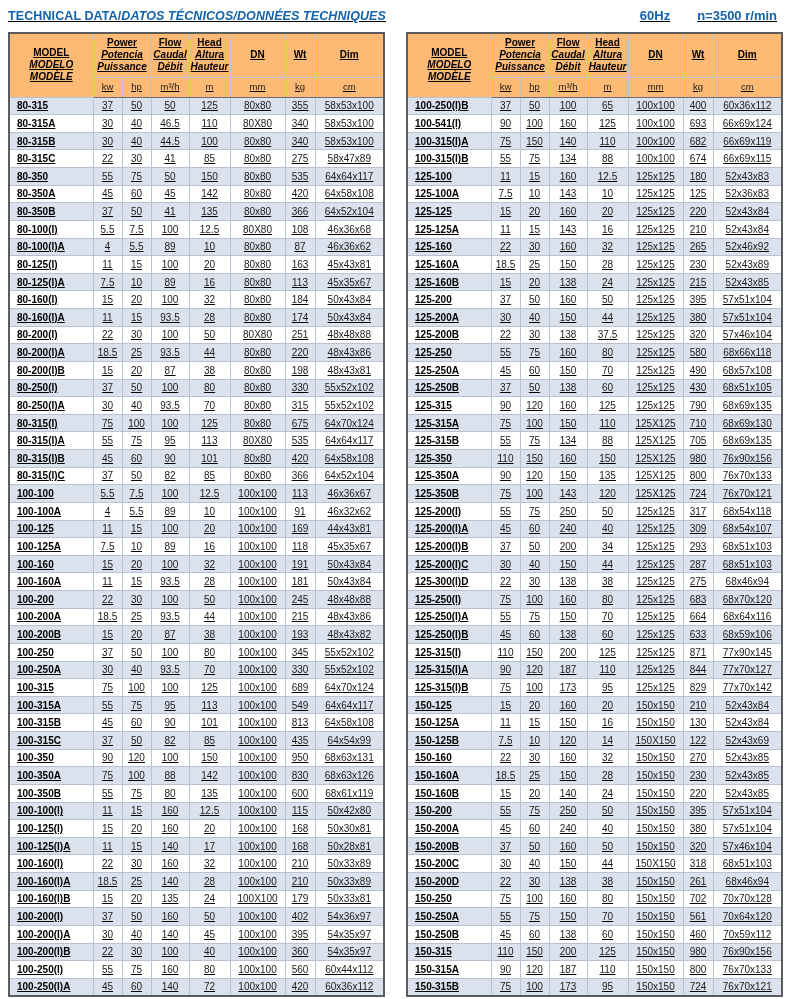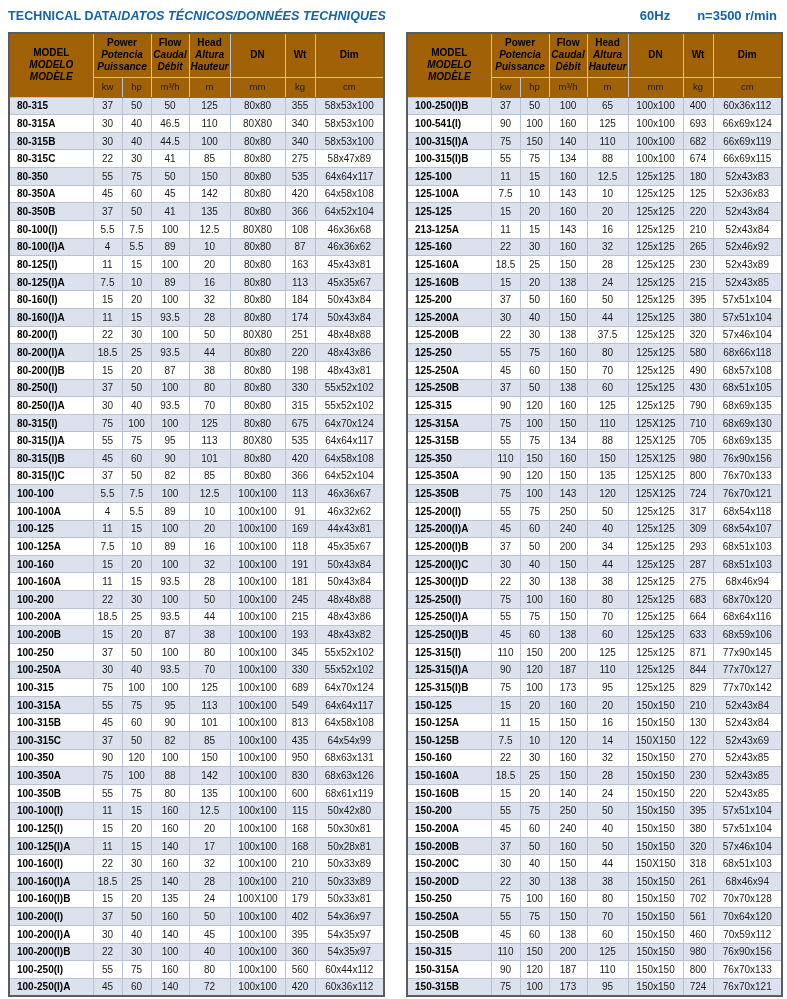--- a/index.html
+++ b/index.html
@@ -1,34 +1,34 @@
 <!DOCTYPE html>
 <html><head>
 <meta charset="utf-8">
 <style>
   html,body{margin:0;padding:0;}
   body{
     width:787px;height:999px;background:#ffffff;overflow:hidden;
     font-family:"Liberation Sans",sans-serif;color:#000;
     -webkit-font-smoothing:antialiased;
   }
-  .page{padding:8px 8px 0 8px;}
+  .page{padding:8px 8px 0 8px;text-decoration:underline;}
   .topbar{display:flex;justify-content:space-between;align-items:baseline;height:17px;}
   .doc-title{font-size:12.5px;font-weight:bold;color:#1262ae;white-space:nowrap;letter-spacing:.1px;}
   .doc-title .it{font-style:italic;}
   .spec{display:flex;gap:27px;font-size:13px;font-weight:bold;color:#1262ae;padding-right:2px;}
   .tables{display:flex;gap:21px;margin-top:7px;}
   table{
     border-collapse:collapse;table-layout:fixed;width:375px;
     border:2px solid #5b5c5e;background:#fff;
   }
   th,td{border:1px solid #b9c2d2;overflow:hidden;white-space:nowrap;}
   thead .hrow{height:44px;}
   thead .urow{height:20px;margin-top:14px;}
-  thead th{background:#a16207;font-size:10px;font-weight:bold;line-height:12px;vertical-align:middle;padding:0;}
+  thead th{background:#fdba74;font-size:10px;font-weight:bold;line-height:12px;vertical-align:middle;padding:0;}
   thead .urow th{font-weight:normal;font-size:9.5px;color:#1a1a1a;border-bottom:1.5px solid #6a6d72;}
   th .lbl{display:block;}
   th .it{font-style:italic;}
   tbody tr{height:17.63px;}
   tbody tr:nth-child(odd){background:#dbe2ed;}
   tbody tr:nth-child(even){background:#ffffff;}
   tbody td{font-size:10px;text-align:center;padding:0 1px;color:#1a1a1a;}
   tbody td.model{font-weight:bold;text-align:left;padding-left:7px;color:#000;}
 </style>
 </head>
@@ -719,21 +719,21 @@
             <td class="model">125-125</td>
             <td>15</td>
             <td>20</td>
             <td>160</td>
             <td>20</td>
             <td>125x125</td>
             <td>220</td>
             <td>52x43x84</td>
           </tr>
           <tr>
-            <td class="model">213-125A</td>
+            <td class="model">125-125A</td>
             <td>11</td>
             <td>15</td>
             <td>143</td>
             <td>16</td>
             <td>125x125</td>
             <td>210</td>
             <td>52x43x84</td>
           </tr>
           <tr>
             <td class="model">125-160</td>

